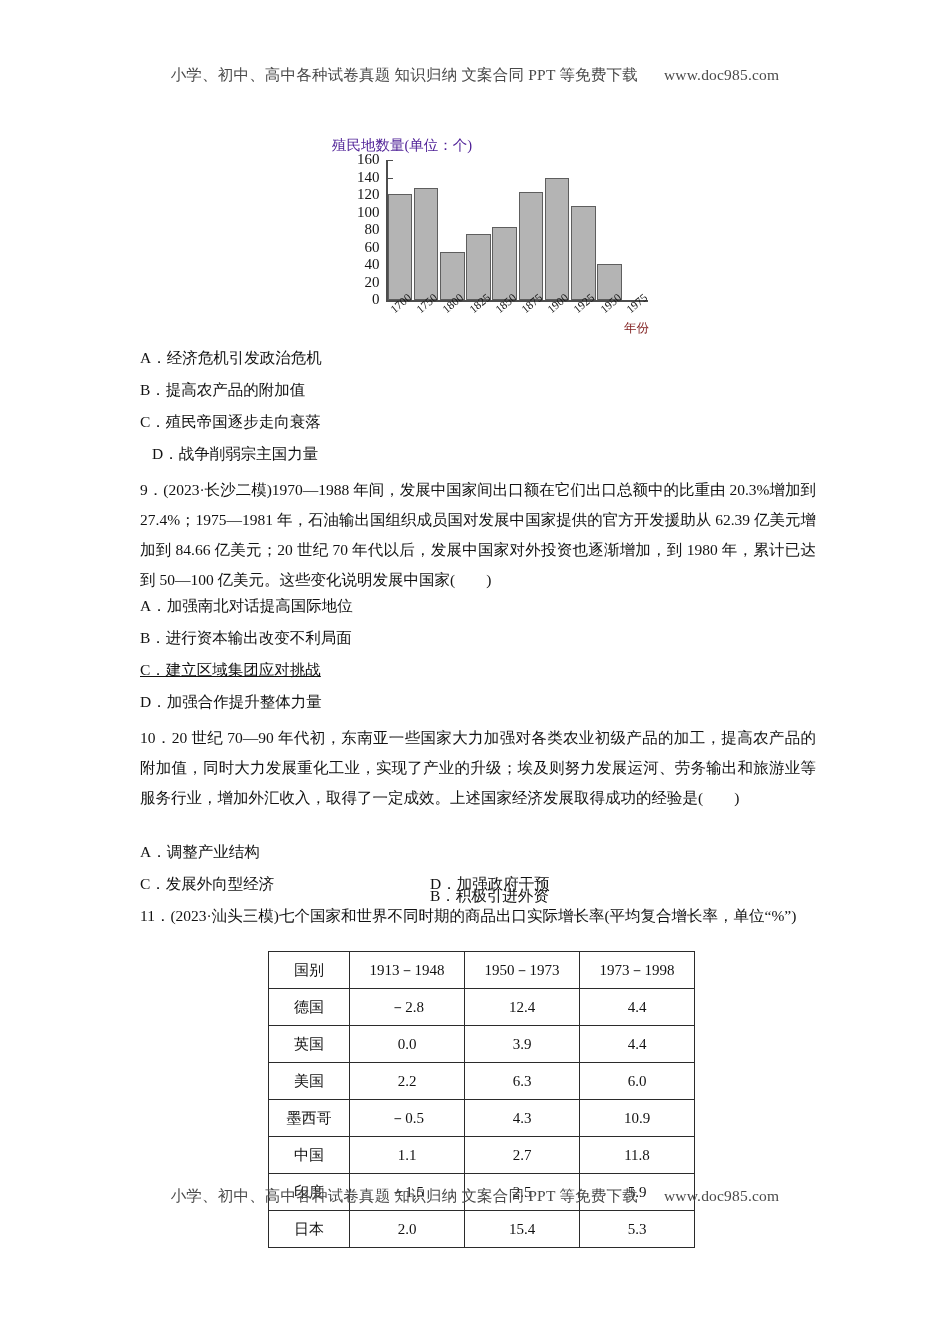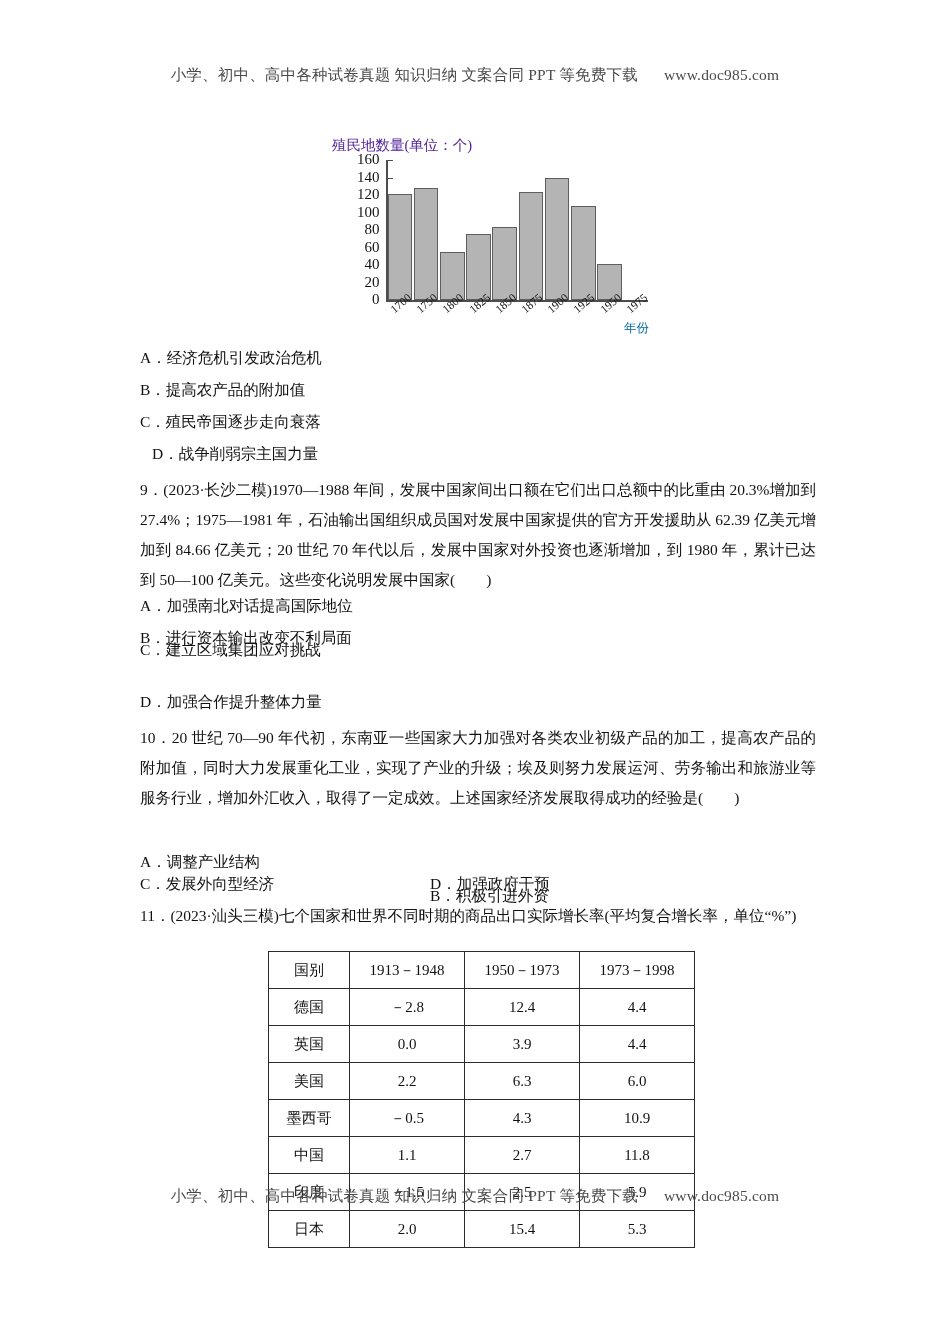--- a/index.html
+++ b/index.html
@@ -109,21 +109,21 @@
     color: #141414;
     white-space: nowrap;
     transform-origin: left top;
     transform: rotate(-40deg);
   }
   .xaxis-name {
     position: absolute;
     top: 160px;
     left: 238px;
     font-size: 12.5px;
-    color: #0369a1;
+    color: #7f1d1d;
     white-space: nowrap;
   }
 
   
   .opt {
     position: absolute;
     left: 140px;
     font-size: 15.5px;
     line-height: 1.1;
     color: #111111;
@@ -236,25 +236,25 @@
   </div>
 
   <div class="opt" style="top:349px;">A．经济危机引发政治危机</div>
   <div class="opt" style="top:381px;">B．提高农产品的附加值</div>
   <div class="opt" style="top:413px;">C．殖民帝国逐步走向衰落</div>
   <div class="opt" style="top:445px;margin-left:12px;">D．战争削弱宗主国力量</div>
 
   <div class="para" style="top:475px;">9．(2023·长沙二模)1970—1988 年间，发展中国家间出口额在它们出口总额中的比重由 20.3%增加到 27.4%；1975—1981 年，石油输出国组织成员国对发展中国家提供的官方开发援助从 62.39 亿美元增加到 84.66 亿美元；20 世纪 70 年代以后，发展中国家对外投资也逐渐增加，到 1980 年，累计已达到 50—100 亿美元。这些变化说明发展中国家(　　)</div>
   <div class="opt" style="top:597px;">A．加强南北对话提高国际地位</div>
   <div class="opt" style="top:629px;">B．进行资本输出改变不利局面</div>
-  <div class="opt" style="top:641px;">C．建立区域集团应对挑战</div>
+  <div class="opt" style="top:661px;text-decoration:underline;">C．建立区域集团应对挑战</div>
   <div class="opt" style="top:693px;">D．加强合作提升整体力量</div>
 
   <div class="para" style="top:723px;">10．20 世纪 70—90 年代初，东南亚一些国家大力加强对各类农业初级产品的加工，提高农产品的附加值，同时大力发展重化工业，实现了产业的升级；埃及则努力发展运河、劳务输出和旅游业等服务行业，增加外汇收入，取得了一定成效。上述国家经济发展取得成功的经验是(　　)</div>
-  <div class="opt" style="top:843px;margin-top:10px;">A．调整产业结构</div>
+  <div class="opt" style="top:843px;">A．调整产业结构</div>
   <div class="opt opt-right" style="top:843px;margin-top:44px;">B．积极引进外资</div>
   <div class="opt" style="top:875px;">C．发展外向型经济</div>
   <div class="opt opt-right" style="top:875px;">D．加强政府干预</div>
 
   <div class="para" style="top:901px;">11．(2023·汕头三模)七个国家和世界不同时期的商品出口实际增长率(平均复合增长率，单位“%”)</div>
 
   <div class="tbl-wrap">
     <table class="grid">
       <tbody id="tbody">
           <tr>

